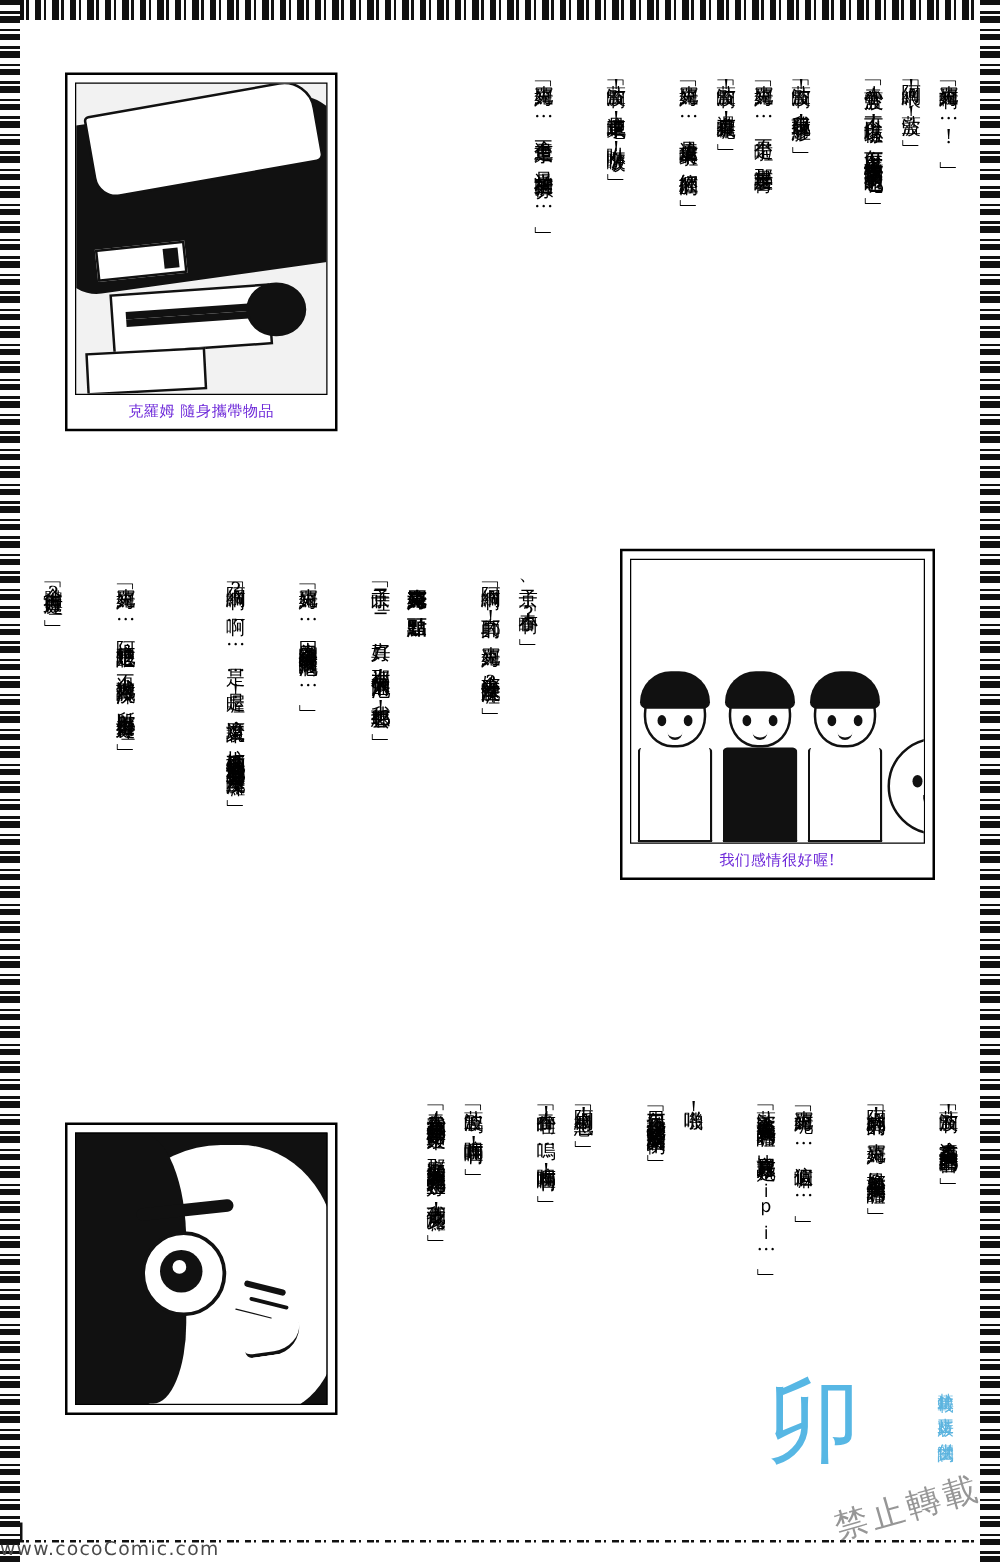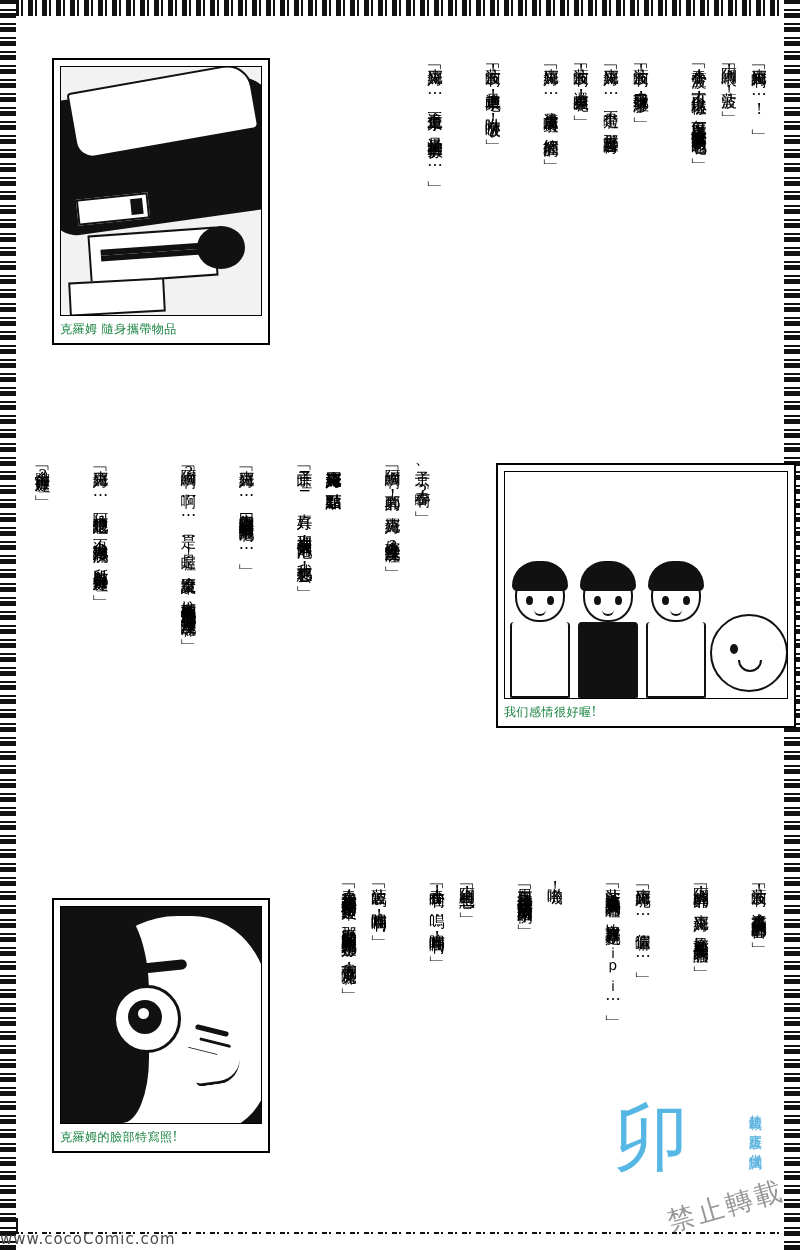--- a/index.html
+++ b/index.html
@@ -79,25 +79,26 @@
     padding: 6px;
   }
   .panel-img {
     width: 100%;
     box-sizing: border-box;
     border: 1px solid #000;
     position: relative;
     overflow: hidden;
   }
   .panel-cap {
+    text-align: center;
     font-family: "DejaVu Serif", serif;
     font-size: 12px;
     line-height: 1.35;
     padding-top: 5px;
-    color: #15803d;
+    color: #6d28d9;
     letter-spacing: 0.5px;
   }
 
   
   .art1 {
     height: 250px;
     background: #f2f2f2;
   }
   .art1 .bag {
     position: absolute;
@@ -433,21 +434,21 @@
     <div class="vtext" style="right:12px; top:38px; height:330px;">克羅姆「啊……!」</div>
     <div class="vtext" style="right:42px; top:38px; height:330px;">阿綱「喂!藍波!」</div>
     <div class="vtext" style="right:72px; top:38px; height:340px;">小春「藍波,不可以這樣啦!怎麼可以這樣子擅自打開女孩子的包包呢!」</div>
     <div class="vtext" style="right:130px; top:38px; height:330px;">藍波「啊!我發現口紅膠了!」</div>
     <div class="vtext" style="right:160px; top:38px; height:330px;">克羅姆「……不是啦…那是護唇膏」</div>
     <div class="vtext" style="right:190px; top:38px; height:330px;">藍波「啊!還有糖果呢!」</div>
     <div class="vtext" style="right:220px; top:38px; height:330px;">克羅姆「……這是皮膚藥啦…擦紅腫的…」</div>
     <div class="vtext" style="right:278px; top:38px; height:330px;">藍波「啊!這是車票吧!咻咻啵啵!」</div>
     <div class="vtext" style="right:336px; top:38px; height:345px;">克羅姆「……這不是車票,是澡堂的折價券……」</div>
 
-    <div class="panel" style="left:478px; top:445px; width:300px;">
+    <div class="panel" style="left:478px; top:421px; width:252px;">
       <div class="panel-img art2">
         <div class="ch" style="left:10px;">
           <div class="head">
               <div class="hair"></div>
               <div class="eye l"></div>
               <div class="eye r"></div>
               <div class="mouth"></div>
             </div>
           <div class="body"></div>
         </div>
@@ -490,21 +491,20 @@
       <div class="panel-img art3">
         <div class="face"></div>
         <div class="hairmass"></div>
         <div class="brow"></div>
         <div class="eyeo">
             <div class="pupil"></div>
           </div>
         <div class="cheek"></div>
         <div class="mouthline"></div>
       </div>
-      <div class="panel-cap">克羅姆的臉部特寫照!</div>
     </div>
 
     <div class="vtext" style="right:12px; top:858px; height:310px;">藍波「啊!這本書是義大利語的書耶!」</div>
     <div class="vtext" style="right:70px; top:858px; height:310px;">阿綱「真的耶!克羅姆,妳目前在學義大利語喔?」</div>
     <div class="vtext" style="right:128px; top:858px; height:310px;">克羅姆「呃……這個嘛……」</div>
     <div class="vtext" style="right:158px; top:858px; height:310px;">藍波「藍波也會說義大利語喔!比方說尿尿就是ｐｉｐｉ…」</div>
     <div class="vtext" style="right:216px; top:858px; height:310px;">啪嘰!</div>
     <div class="vtext" style="right:246px; top:858px; height:310px;">里包恩「請你挑一個比較高級的話來舉例。」</div>
     <div class="vtext" style="right:304px; top:858px; height:310px;">阿綱「里包恩!」</div>
     <div class="vtext" style="right:334px; top:858px; height:310px;">小春「哇啊!嗚…嗚哇啊啊啊!」</div>

